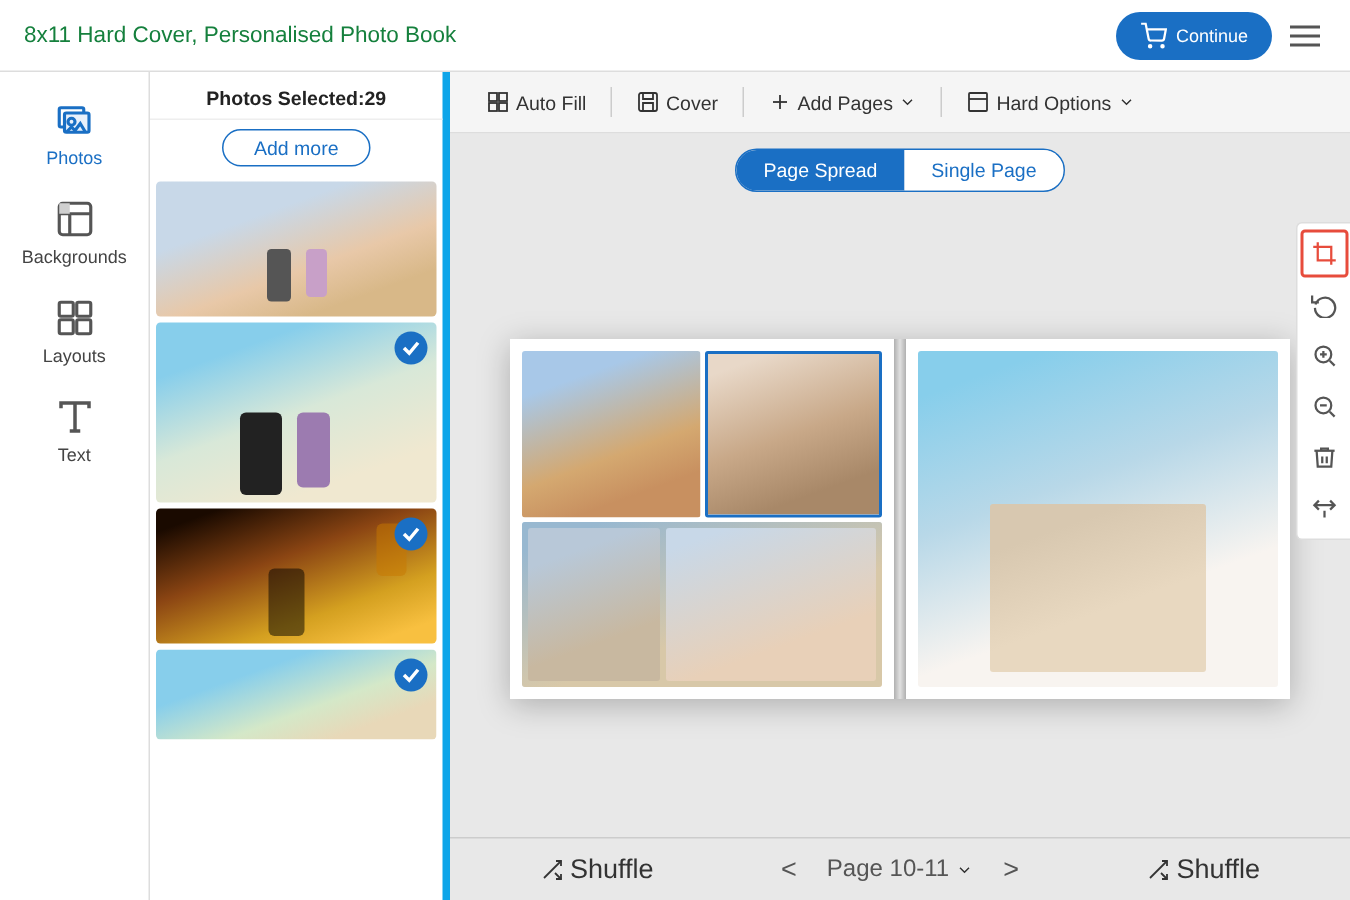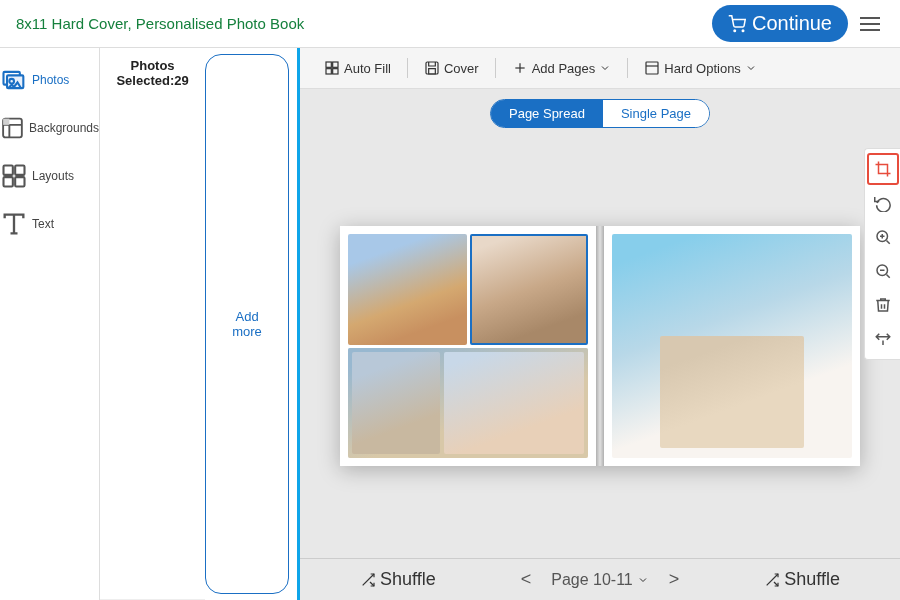--- a/index.html
+++ b/index.html
@@ -8,46 +8,46 @@
     
     .header {
       display: flex; align-items: center; justify-content: space-between;
       padding: 8px 16px; background: #fff; border-bottom: 1px solid #ddd;
       height: 48px; flex-shrink: 0;
     }
     .header-title { font-size: 15px; font-weight: 500; color: #15803d; }
     .header-right { display: flex; align-items: center; gap: 8px; }
     .btn-continue {
       background: #1a6fc4; color: #fff; border: none; border-radius: 20px;
-      padding: 7px 16px; font-size: 20px; cursor: pointer; display: flex; align-items: center; gap: 6px;
+      padding: 7px 16px; font-size: 12px; cursor: pointer; display: flex; align-items: center; gap: 6px;
     }
     .btn-continue svg { width: 18px; height: 18px; }
     .hamburger { background: none; border: none; cursor: pointer; padding: 4px; }
     .hamburger span { display: block; width: 20px; height: 2px; background: #555; margin: 4px 0; }
 
     
     .main { display: flex; flex: 1; overflow: hidden; }
 
     
     .sidebar {
       width: 100px; background: #fff; border-right: 1px solid #ddd;
       display: flex; flex-direction: column; align-items: center; padding-top: 8px; flex-shrink: 0;
     }
     .sidebar-item {
-      display: flex; flex-direction: row; align-items: center; gap: 4px;
-      padding: 10px 0; cursor: pointer; width: 100%; border-radius: 6px;
+      display: flex; flex-direction: column; align-items: center; gap: 4px;
+      padding: 10px 12px; cursor: pointer; width: 100%; border-radius: 6px;
       color: #444; font-size: 12px;
     }
     .sidebar-item.active { color: #1a6fc4; }
     .sidebar-item svg { width: 28px; height: 28px; }
 
     
     .photo-panel {
-      width: 200px; background: #fff; border-right: 3px solid #0ea5e9;
-      display: flex; flex-shrink: 0;
+      width: 200px; background: #fff; border-right: 5px solid #0ea5e9;
+      display: flex; flex-direction: column; flex-shrink: 0;
     }
     .photo-panel-header {
       padding: 10px 8px 6px; text-align: center; font-size: 13px; font-weight: 600; color: #222; border-bottom: 1px solid #eee;
     }
     .add-more-btn {
       display: block; margin: 6px auto; border: 1.5px solid #1a6fc4; background: #fff;
       color: #1a6fc4; border-radius: 16px; padding: 4px 20px; font-size: 13px; cursor: pointer;
     }
     .photo-grid { flex: 1; overflow-y: auto; padding: 4px; }
     .photo-item { position: relative; margin-bottom: 4px; }

